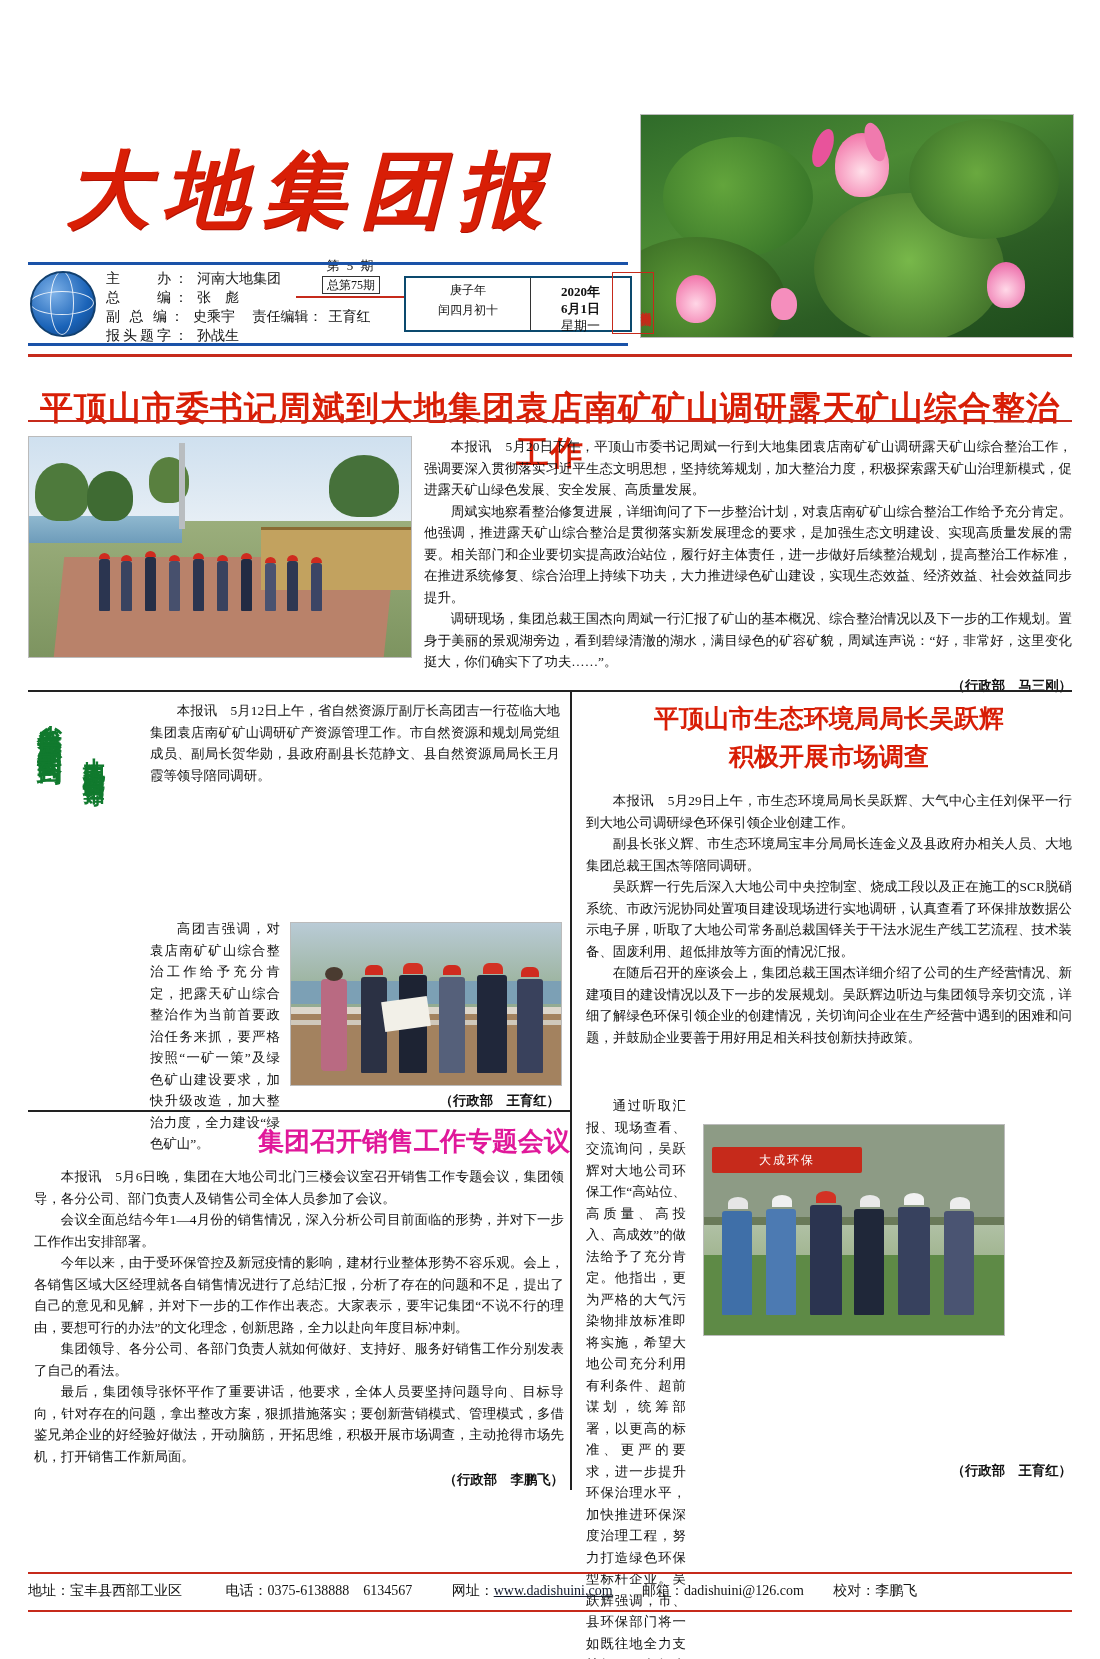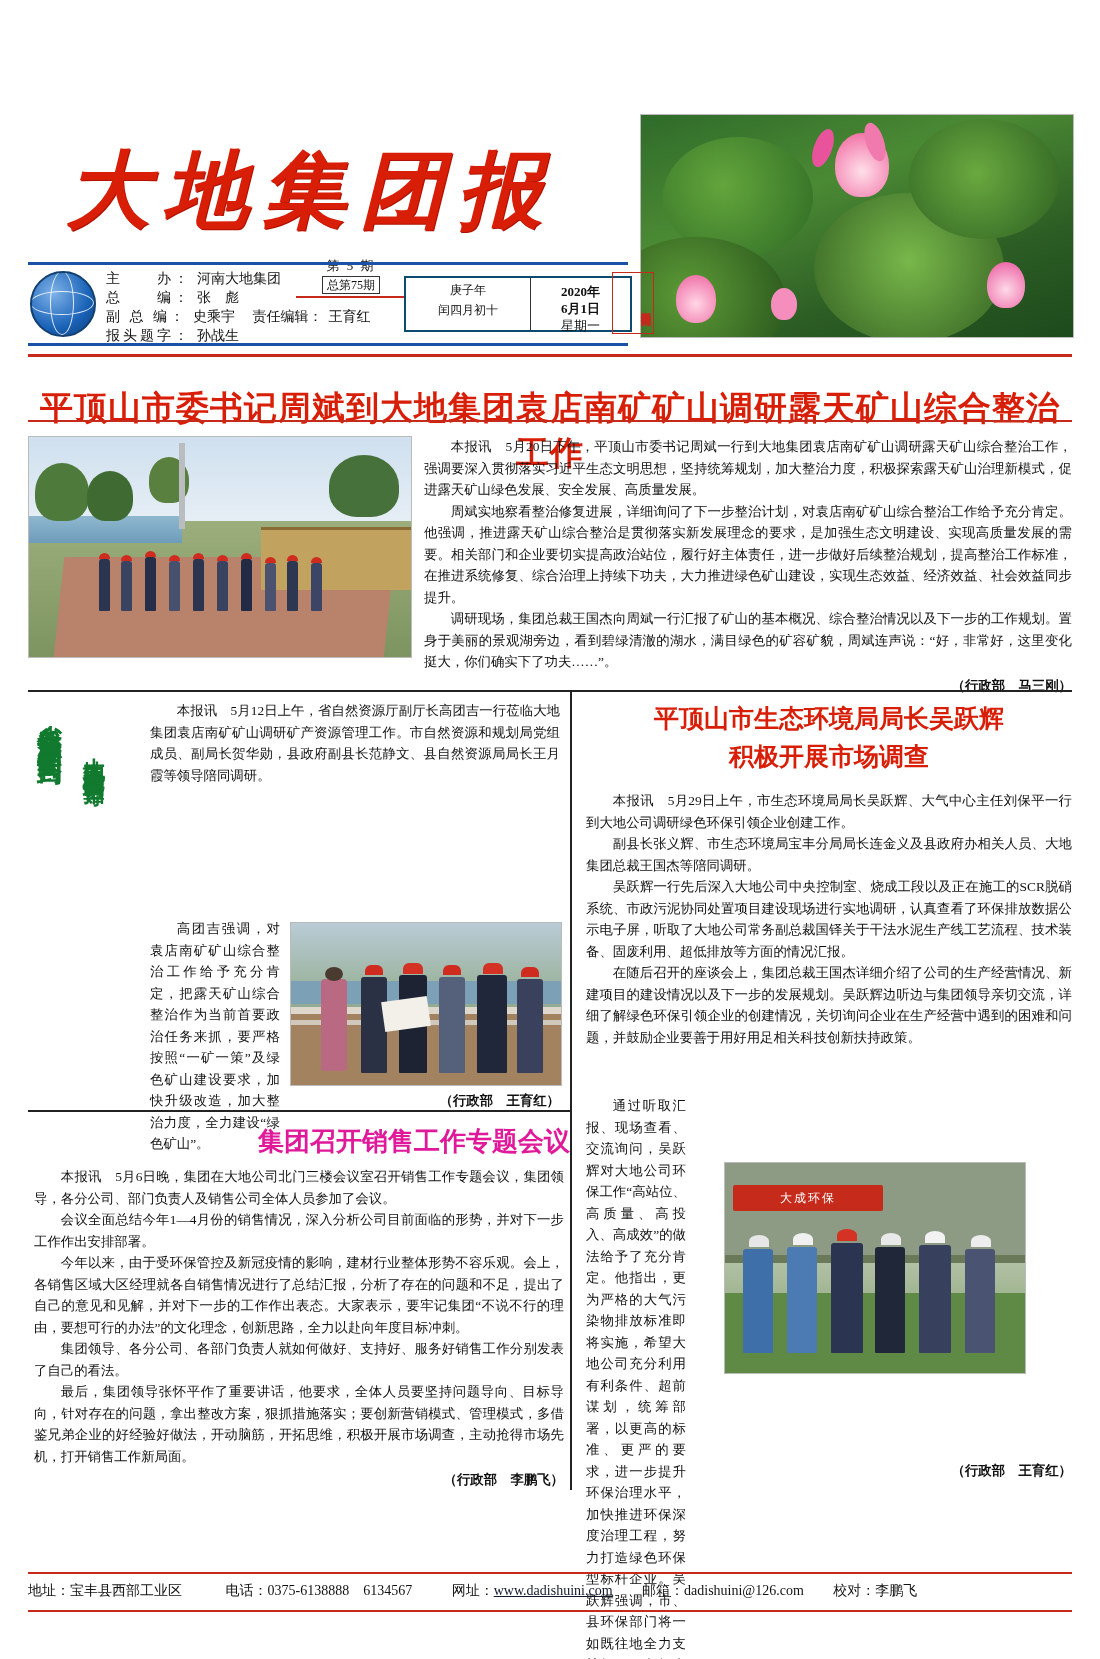--- a/index.html
+++ b/index.html
@@ -336,21 +336,21 @@
     <p>本报讯　5月29日上午，市生态环境局局长吴跃辉、大气中心主任刘保平一行到大地公司调研绿色环保引领企业创建工作。</p>
     <p>副县长张义辉、市生态环境局宝丰分局局长连金义及县政府办相关人员、大地集团总裁王国杰等陪同调研。</p>
     <p>吴跃辉一行先后深入大地公司中央控制室、烧成工段以及正在施工的SCR脱硝系统、市政污泥协同处置项目建设现场进行实地调研，认真查看了环保排放数据公示电子屏，听取了大地公司常务副总裁国铎关于干法水泥生产线工艺流程、技术装备、固废利用、超低排放等方面的情况汇报。</p>
     <p>在随后召开的座谈会上，集团总裁王国杰详细介绍了公司的生产经营情况、新建项目的建设情况以及下一步的发展规划。吴跃辉边听边与集团领导亲切交流，详细了解绿色环保引领企业的创建情况，关切询问企业在生产经营中遇到的困难和问题，并鼓励企业要善于用好用足相关科技创新扶持政策。</p>
   </div>
 
   <div class="ptext" style="position:absolute;left:586px;top:1095px;width:100px;">
     <p style="text-indent:2em">通过听取汇报、现场查看、交流询问，吴跃辉对大地公司环保工作“高站位、高质量、高投入、高成效”的做法给予了充分肯定。他指出，更为严格的大气污染物排放标准即将实施，希望大地公司充分利用有利条件、超前谋划，统筹部署，以更高的标准、更严的要求，进一步提升环保治理水平，加快推进环保深度治理工程，努力打造绿色环保型标杆企业。吴跃辉强调，市、县环保部门将一如既往地全力支持好，服务好企业，进一步优化营商环境，助力企业健康稳定发展，共同为平顶山市的高质量发展作出新的更大的贡献！</p>
   </div>
 
-  <div class="photo" style="position:absolute;left:724px;top:1124px;width:300px;height:210px;margin-top:38px;">
+  <div class="photo" style="position:absolute;left:703px;top:1124px;width:300px;height:210px;">
     <div style="position:absolute;inset:0;background:linear-gradient(#cdd6cd 0%,#b7c6ae 40%,#7f9b63 100%);"></div>
     <div style="position:absolute;left:0;top:0;width:100%;height:44%;background:#8d9b85;"></div>
     <div style="position:absolute;left:8px;top:22px;width:150px;height:26px;background:#c62a1b;border-radius:2px;"></div>
     <div style="position:absolute;left:14px;top:26px;width:138px;height:18px;background:#c62a1b;color:#fff;font-size:12px;line-height:18px;text-align:center;letter-spacing:2px;">大成环保</div>
     <div style="position:absolute;left:0;top:44%;width:100%;height:8px;background:#6a7a59;"></div>
     <div style="position:absolute;left:0;top:62%;width:100%;height:38%;background:#5e8a46;"></div>
     <div class="person" style="left:18px;top:86px;height:104px;width:30px;background:#3f6fa8;"></div>
     <div class="helmet" style="left:24px;top:72px;width:20px;height:12px;background:#e6e6e6;border-radius:50% 50% 0 0;"></div>
     <div class="person" style="left:62px;top:84px;height:106px;width:30px;background:#4c7ab2;"></div>
     <div class="helmet" style="left:68px;top:70px;width:20px;height:12px;background:#f0f0f0;border-radius:50% 50% 0 0;"></div>

